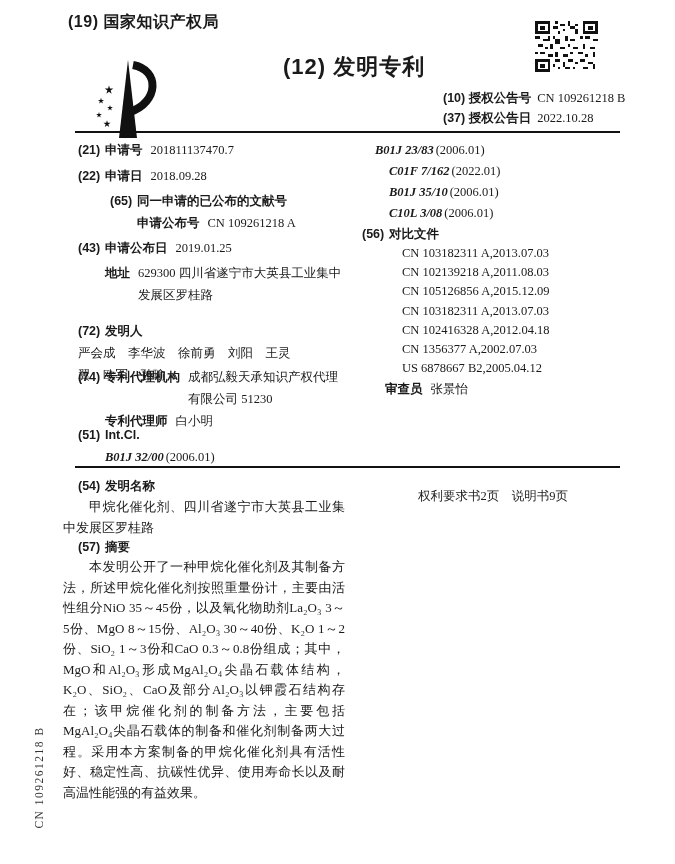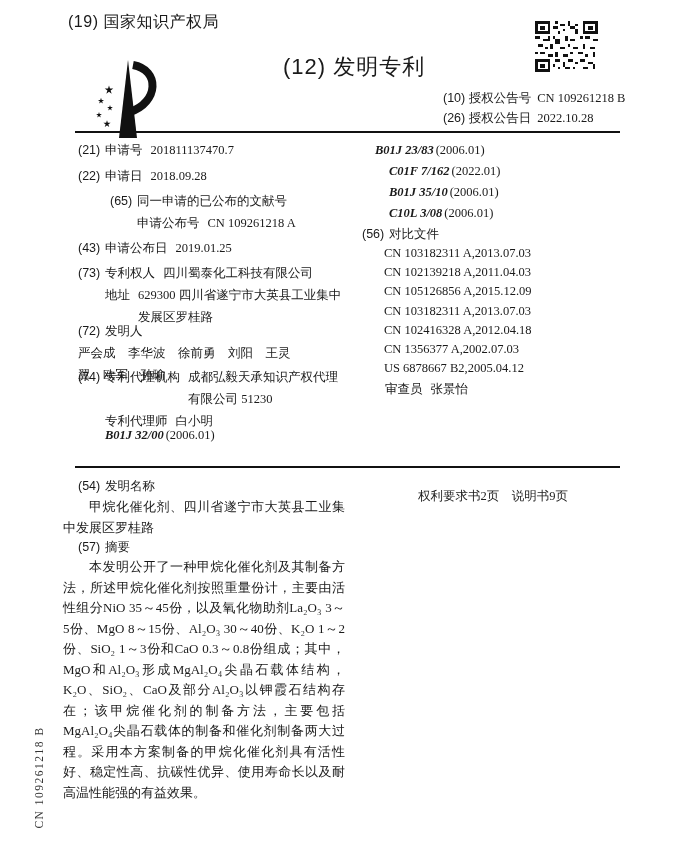--- a/index.html
+++ b/index.html
@@ -1,19 +1,19 @@
 <!DOCTYPE html>
 <html><head>
 <meta charset="utf-8">
 <style>
   html,body{margin:0;padding:0;background:#e8e8e8;}
   .page{position:relative;width:675px;height:864px;background:#ffffff;color:#1a1a1a;
         font-family:"Liberation Serif",serif;overflow:hidden;}
   .abs{position:absolute;}
-  .lbl{font-family:"Liberation Sans",sans-serif;font-weight:400;}
+  .lbl{font-family:"Liberation Sans",sans-serif;font-weight:700;}
   .val{font-family:"Liberation Serif",serif;font-weight:400;}
   .office{left:68px;top:12px;font-size:16px;letter-spacing:0.5px;}
   .doctype{left:283px;top:52px;font-size:22px;letter-spacing:1px;}
   .grant-row{left:443px;font-size:12.5px;white-space:nowrap;}
   .grant-row .val{margin-left:6px;}
   .hr{left:75px;width:545px;height:2px;background:#111;}
   .lrow{left:78px;font-size:12.5px;line-height:22px;}
   .rrow{left:362px;font-size:12.5px;line-height:21px;}
   .num{display:inline-block;width:27px;}
   .gap{margin-right:8px;}
@@ -117,21 +117,21 @@
           <rect x="23" y="17" width="1" height="2"></rect>
           <rect x="7" y="17" width="1" height="1"></rect>
       </g>
     </svg>
   </div>
 
   <div class="abs grant-row" style="top:90px;">
     <span class="lbl">(10) 授权公告号</span><span class="val">CN 109261218 B</span>
   </div>
   <div class="abs grant-row" style="top:110px;">
-    <span class="lbl">(26) 授权公告日</span><span class="val">2022.10.28</span>
+    <span class="lbl">(37) 授权公告日</span><span class="val">2022.10.28</span>
   </div>
 
   <div class="abs hr" style="top:131px;"></div>
 
   <div class="abs lrow" style="top:139px;">
     <span class="num lbl">(21)</span><span class="lbl gap">申请号</span><span class="val">201811137470.7</span>
   </div>
 
   <div class="abs lrow" style="top:165px;">
     <span class="num lbl">(22)</span><span class="lbl gap">申请日</span><span class="val">2018.09.28</span>
@@ -140,49 +140,49 @@
   <div class="abs lrow" style="top:190px;margin-left:32px;">
     <div><span class="num lbl">(65)</span><span class="lbl">同一申请的已公布的文献号</span></div>
     <div class="ind"><span class="lbl gap">申请公布号</span><span class="val">CN 109261218 A</span></div>
   </div>
 
   <div class="abs lrow" style="top:237px;">
     <span class="num lbl">(43)</span><span class="lbl gap">申请公布日</span><span class="val">2019.01.25</span>
   </div>
 
   <div class="abs lrow" style="top:262px;width:272px;">
-    <div><span class="num lbl">(73)</span><span class="lbl gap">专利权人</span><span class="val">四川蜀泰化工科技有限公司</span></div>
     <div class="ind"><span class="lbl gap">地址</span><span class="val wrapbox" style="width:204px;">629300 四川省遂宁市大英县工业集中发展区罗桂路</span></div>
   </div>
 
   <div class="abs lrow" style="top:320px;width:280px;">
     <span class="num lbl">(72)</span><span class="lbl gap">发明人</span><span class="val wrapbox" style="width:218px;">严会成　李华波　徐前勇　刘阳　王灵翼　欧军　孙瑜</span>
   </div>
 
   <div class="abs lrow" style="top:366px;width:280px;">
     <div><span class="num lbl">(74)</span><span class="lbl gap">专利代理机构</span><span class="val wrapbox" style="width:162px;">成都弘毅天承知识产权代理有限公司 51230</span></div>
     <div class="ind"><span class="lbl gap">专利代理师</span><span class="val">白小明</span></div>
   </div>
 
   <div class="abs lrow" style="top:424px;">
+    <div><span class="num lbl">(51)</span><span class="lbl">Int.Cl.</span></div>
     <div class="ind"><span class="ipc">B01J 32/00</span><span class="val ipc-ver">(2006.01)</span></div>
   </div>
 
   <div class="abs rrow ind" style="top:140px;left:348px;"><span class="ipc">B01J 23/83</span><span class="val ipc-ver">(2006.01)</span></div>
   <div class="abs rrow ind" style="top:161px;left:362px;"><span class="ipc">C01F 7/162</span><span class="val ipc-ver">(2022.01)</span></div>
   <div class="abs rrow ind" style="top:182px;left:362px;"><span class="ipc">B01J 35/10</span><span class="val ipc-ver">(2006.01)</span></div>
   <div class="abs rrow ind" style="top:203px;left:362px;"><span class="ipc">C10L 3/08</span><span class="val ipc-ver">(2006.01)</span></div>
 
   <div class="abs rrow" style="top:224px;">
     <span class="num lbl">(56)</span><span class="lbl">对比文件</span>
   </div>
 
-  <div class="abs val" style="top:244px;left:384px;font-size:12.5px;">
+  <div class="abs val" style="top:244px;left:402px;font-size:12.5px;">
     <div class="cite">CN 103182311 A,2013.07.03</div>
-    <div class="cite">CN 102139218 A,2011.04.03</div>
+    <div class="cite">CN 102139218 A,2011.08.03</div>
     <div class="cite">CN 105126856 A,2015.12.09</div>
     <div class="cite">CN 103182311 A,2013.07.03</div>
     <div class="cite">CN 102416328 A,2012.04.18</div>
     <div class="cite">CN 1356377 A,2002.07.03</div>
     <div class="cite">US 6878667 B2,2005.04.12</div>
   </div>
 
   <div class="abs" style="top:381px;left:385px;font-size:12.5px;">
     <span class="lbl gap">审查员</span><span class="val">张景怡</span>
   </div>

